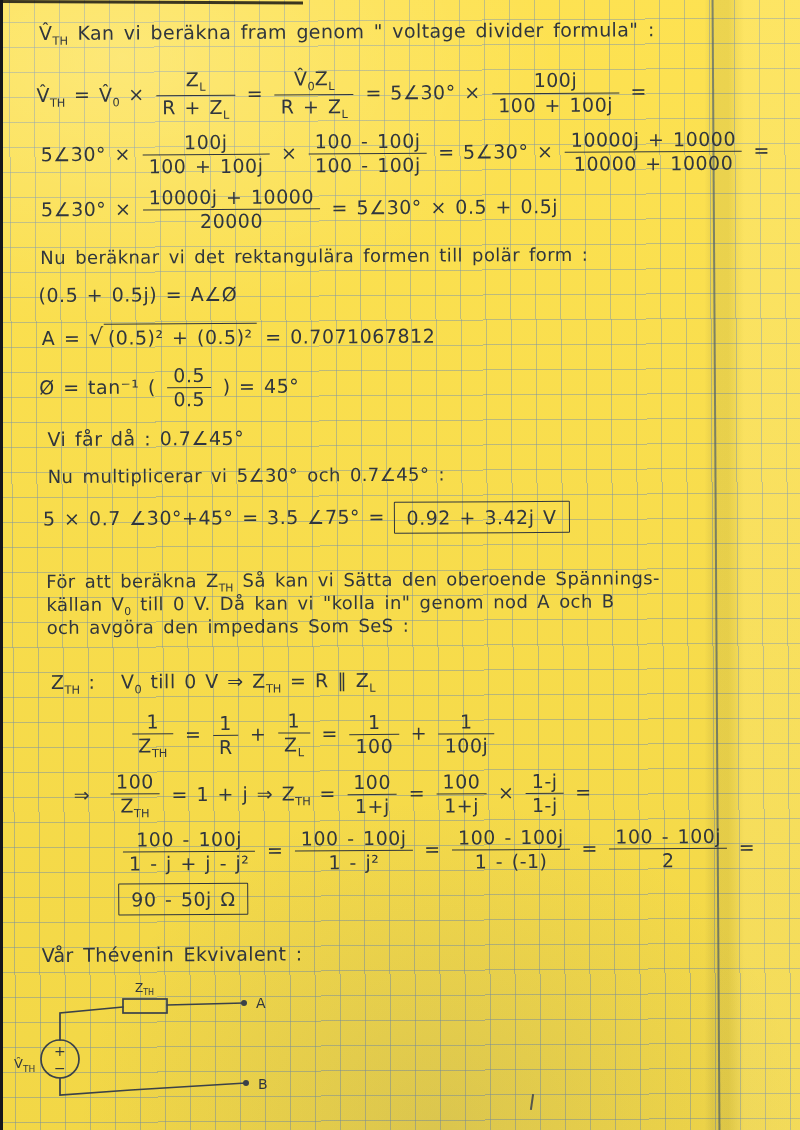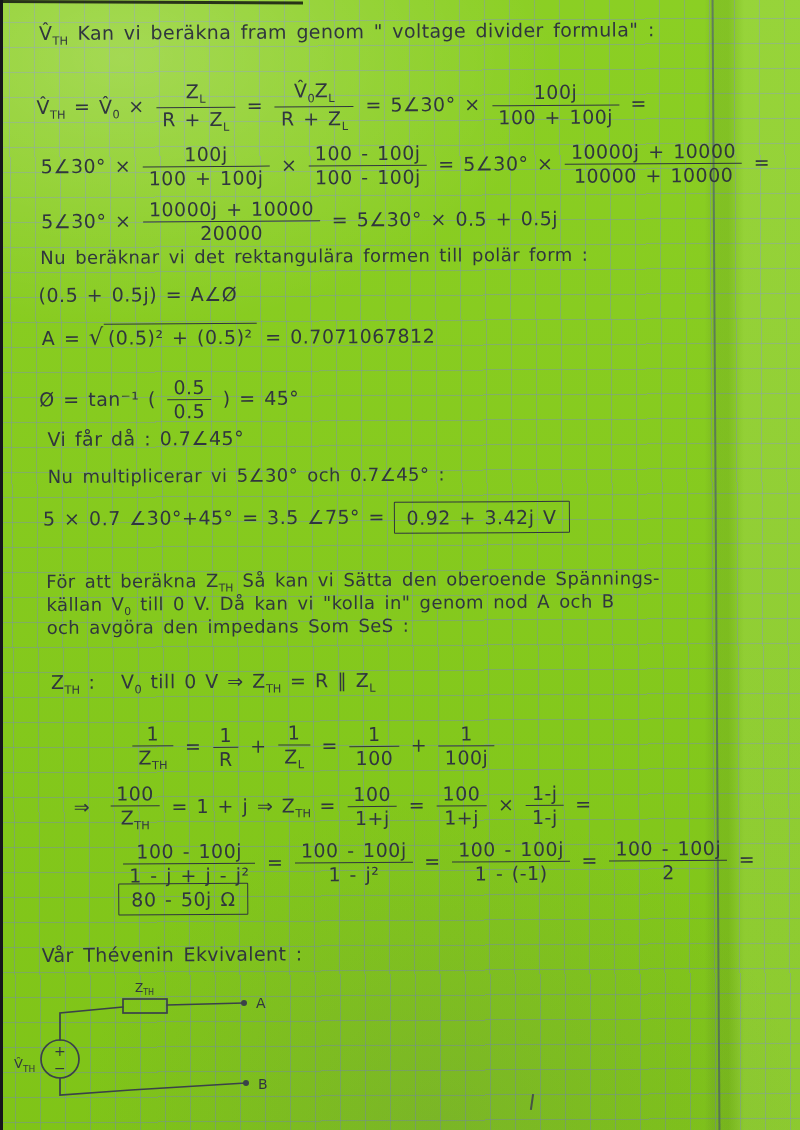--- a/index.html
+++ b/index.html
@@ -1,21 +1,21 @@
 <!DOCTYPE html>
 <html><head>
 <meta charset="utf-8">
 <style>
   html,body{margin:0;padding:0;}
   body{
     width:800px;height:1130px;overflow:hidden;position:relative;
     background:#15161a;
     font-family:"DejaVu Sans",sans-serif;
   }
-  #paper{position:absolute;left:3px;top:0;right:0;bottom:0;background:#84cc16;overflow:hidden;}
+  #paper{position:absolute;left:3px;top:0;right:0;bottom:0;background:#fde047;overflow:hidden;}
   #grid{
     position:absolute;inset:-16px;
     transform:rotate(-0.35deg);
     background-image:
       repeating-linear-gradient(90deg, rgba(122,146,166,.50) 0 1px, transparent 1px 25px),
       repeating-linear-gradient(0deg,  rgba(122,146,166,.50) 0 1px, transparent 1px 25px);
   }
   #margin-line{position:absolute;left:728px;top:0;bottom:0;width:2px;background:rgba(74,94,110,.70);}
   #shade{
     position:absolute;inset:0;pointer-events:none;
@@ -23,21 +23,21 @@
       radial-gradient(90% 40% at 15% 5%, rgba(255,255,255,.22), transparent 60%),
       radial-gradient(70% 45% at 55% 100%, rgba(96,106,116,.16), transparent 65%),
       linear-gradient(90deg, transparent 0 88%, rgba(35,45,55,.08) 89% 91%, rgba(255,255,255,.10) 93% 100%),
       linear-gradient(180deg, rgba(255,255,255,.06), rgba(40,48,56,.05));
   }
   #edge-top{position:absolute;left:0;top:0;width:300px;height:3px;background:rgba(10,10,12,.8);transform:rotate(.3deg);transform-origin:left top;}
   #lines{position:absolute;inset:0;transform:rotate(-0.35deg);transform-origin:40px 40px;color:#30363e;}
   .hw{position:absolute;white-space:nowrap;}
   .text{font-size:18px;letter-spacing:.4px;word-spacing:3px;}
   .math{font-size:19px;letter-spacing:.5px;word-spacing:2px;}
-  .frac{display:inline-block;vertical-align:middle;text-align:center;margin:12px 3px;line-height:1.12;}
+  .frac{display:inline-block;vertical-align:middle;text-align:center;margin:0 3px;line-height:1.12;}
   .frac>.num{display:block;padding:0 6px 1px;border-bottom:1.7px solid #30363e;}
   .frac>.den{display:block;padding:1px 6px 0;}
   .boxed{display:inline-block;border:1.7px solid #30363e;padding:4px 12px;vertical-align:middle;border-radius:1px;}
   .sqrt-sym{font-size:1.2em;}
   .sqrt-bar{display:inline-block;border-top:1.7px solid #30363e;padding:2px 4px 0;text-align:right;}
   sub{font-size:.6em;letter-spacing:0;}
   #circuit{position:absolute;left:8px;top:968px;}
   #circuit text{fill:#30363e;font-family:"DejaVu Sans",sans-serif;}
   #stray-mark{position:absolute;left:528px;top:1094px;width:2px;height:16px;background:rgba(60,66,76,.85);transform:rotate(8deg);}
 </style>
@@ -63,21 +63,21 @@
     <div class="hw math" style="left:42px;top:428px">Vi får då :  0.7∠45°</div>
     <div class="hw text" style="left:42px;top:466px">Nu multiplicerar vi  5∠30°  och  0.7∠45° :</div>
     <div class="hw math" style="left:37px;top:504px">5 × 0.7 ∠30°+45° = 3.5 ∠75° = <span class="boxed">0.92 + 3.42j  V</span></div>
     <div class="hw text" style="left:40px;top:571px">För att beräkna <span>Z<sub>TH</sub></span> Så kan vi Sätta den oberoende Spännings-</div>
     <div class="hw text" style="left:40px;top:594px">källan <span>V<sub>0</sub></span> till 0 V. Då kan vi "kolla in" genom nod A och B</div>
     <div class="hw text" style="left:40px;top:617px">och avgöra den impedans Som SeS :</div>
     <div class="hw math" style="left:44px;top:671px"><span>Z<sub>TH</sub></span> :&nbsp;&nbsp; <span>V<sub>0</sub></span> till 0 V  ⇒  <span>Z<sub>TH</sub></span> = R ∥ <span>Z<sub>L</sub></span></div>
     <div class="hw math" style="left:122px;top:712px"><span class="frac"><span class="num">1</span><span class="den"><span>Z<sub>TH</sub></span></span></span> = <span class="frac"><span class="num">1</span><span class="den">R</span></span> + <span class="frac"><span class="num">1</span><span class="den"><span>Z<sub>L</sub></span></span></span> = <span class="frac"><span class="num">1</span><span class="den">100</span></span> + <span class="frac"><span class="num">1</span><span class="den">100j</span></span></div>
     <div class="hw math" style="left:66px;top:772px">⇒&nbsp; <span class="frac"><span class="num">100</span><span class="den"><span>Z<sub>TH</sub></span></span></span> = 1 + j  ⇒  <span>Z<sub>TH</sub></span> = <span class="frac"><span class="num">100</span><span class="den">1+j</span></span> = <span class="frac"><span class="num">100</span><span class="den">1+j</span></span> × <span class="frac"><span class="num">1-j</span><span class="den">1-j</span></span> =</div>
     <div class="hw math" style="left:112px;top:830px"><span class="frac"><span class="num">100 - 100j</span><span class="den">1 - j + j - j²</span></span> = <span class="frac"><span class="num">100 - 100j</span><span class="den">1 - j²</span></span> = <span class="frac"><span class="num">100 - 100j</span><span class="den">1 - (-1)</span></span> = <span class="frac"><span class="num">100 - 100j</span><span class="den">2</span></span> =</div>
-    <div class="hw math" style="left:110px;top:884px"><span class="boxed">80 - 50j Ω</span></div>
+    <div class="hw math" style="left:110px;top:884px"><span class="boxed">90 - 50j Ω</span></div>
     <div class="hw text" style="left:33px;top:944px;font-size:19px">Vår Thévenin Ekvivalent :</div>
   </div>
 
   <svg id="circuit" width="310" height="150" viewBox="0 0 310 150">
     <g stroke="#3a414a" stroke-width="1.7" fill="none" stroke-linecap="round">
       <polyline points="49,72 49,45 112,39"></polyline>
       <rect x="112" y="31" width="44" height="14"></rect>
       <polyline points="156,37 233,35"></polyline>
       <circle cx="49" cy="91" r="19"></circle>
       <polyline points="49,110 49,127 120,122 235,115"></polyline>

